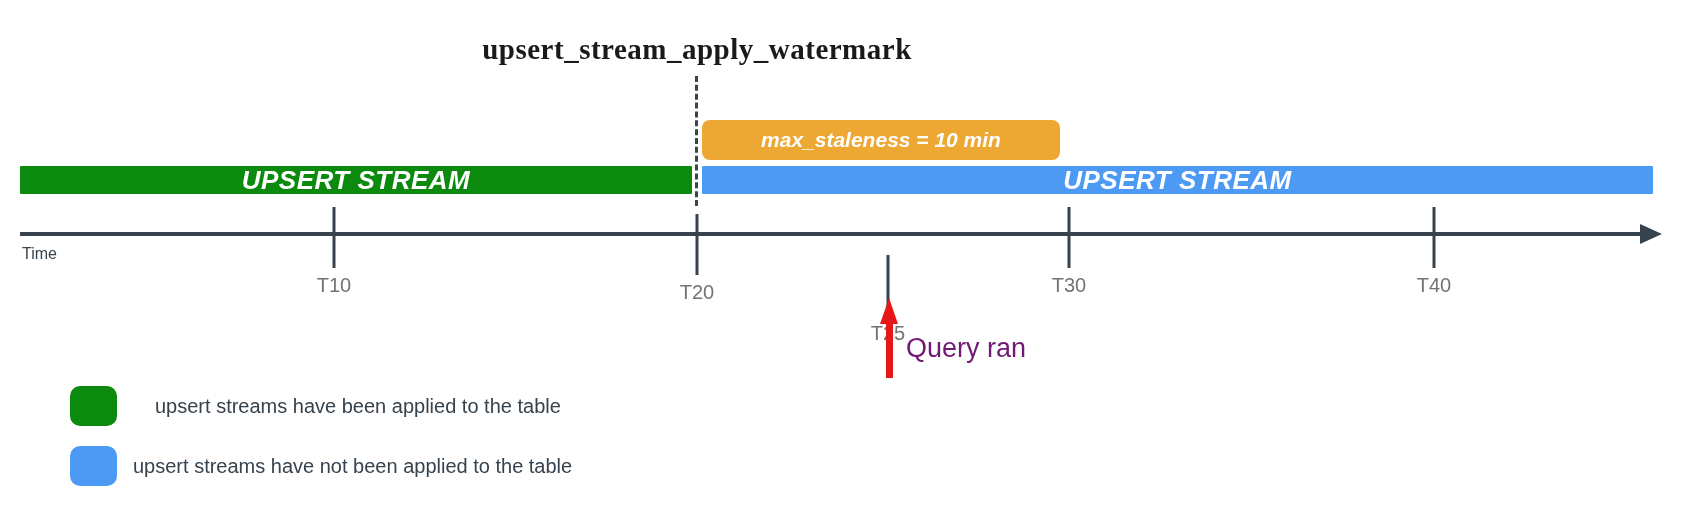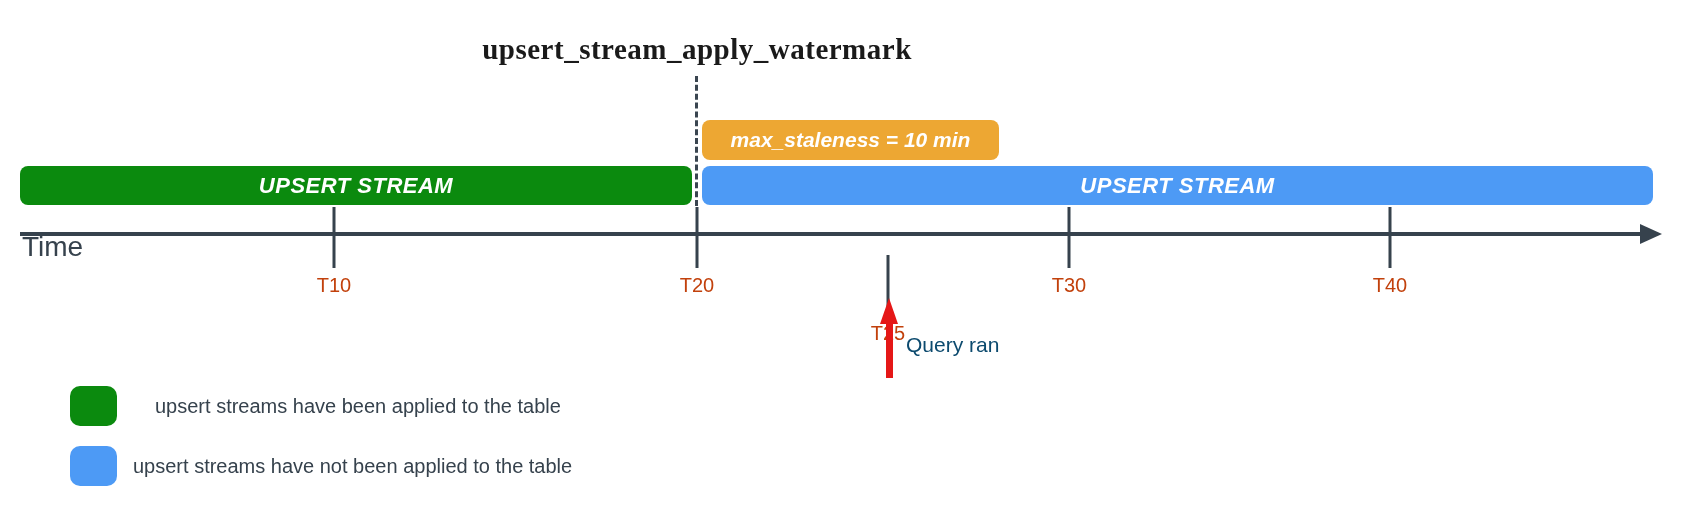--- a/index.html
+++ b/index.html
@@ -30,39 +30,39 @@
   .watermark-line {
     position: absolute;
     left: 695px;
     top: 76px;
     height: 130px;
     width: 0;
     border-left: 3px dashed #3a4550;
   }
   .bar {
     position: absolute;
-    height: 39px;
+    height: 28px;
     top: 166px;
-    border-radius: 8px;
+    border-radius: 1px;
     display: flex;
     align-items: center;
     justify-content: center;
     color: #ffffff;
-    font-size: 22px;
+    font-size: 26px;
     font-weight: bold;
     font-style: italic;
     letter-spacing: 0.5px;
   }
   .bar-green { left: 20px; width: 672px; background: #0b8a0e; }
   .bar-blue  { left: 702px; width: 951px; background: #4d9af5; }
   .staleness-box {
     position: absolute;
     left: 702px;
     top: 120px;
-    width: 297px;
+    width: 358px;
     height: 40px;
     background: #eda733;
     border-radius: 8px;
     display: flex;
     align-items: center;
     justify-content: center;
     color: #ffffff;
     font-size: 21px;
     font-weight: bold;
     font-style: italic;
@@ -81,45 +81,45 @@
     top: 224px;
     width: 0;
     height: 0;
     border-left: 22px solid #36424d;
     border-top: 10px solid transparent;
     border-bottom: 10px solid transparent;
   }
   .time-label {
     position: absolute;
     left: 22px;
-    top: 231px;
-    font-size: 28px;
+    top: 245px;
+    font-size: 16px;
     color: #36424d;
   }
   .tick {
     position: absolute;
     top: 207px;
     width: 3px;
     height: 61px;
     background: #36424d;
     transform: translateX(-50%);
   }
   .tick-label {
     position: absolute;
     top: 274px;
     transform: translateX(-50%);
     font-size: 20px;
-    color: #c2410c;
+    color: #737373;
     white-space: nowrap;
   }
   .t10 { left: 334px; }
-  .t20 { left: 697px; }
+  .t20 { left: 697px; margin-top: 7px; }
   .t25 { left: 888px; margin-top: 48px; }
   .t30 { left: 1069px; }
-  .t40 { left: 1390px; }
+  .t40 { left: 1434px; }
   .query-arrow-head {
     position: absolute;
     left: 880px;
     top: 298px;
     width: 0;
     height: 0;
     border-bottom: 26px solid #e51717;
     border-left: 9px solid transparent;
     border-right: 9px solid transparent;
   }
@@ -128,22 +128,22 @@
     left: 886px;
     top: 322px;
     width: 7px;
     height: 56px;
     background: #e51717;
   }
   .query-label {
     position: absolute;
     left: 906px;
     top: 333px;
-    font-size: 21px;
-    color: #0c4a6e;
+    font-size: 27px;
+    color: #701a75;
   }
   .legend-swatch {
     position: absolute;
     left: 70px;
     width: 47px;
     height: 40px;
     border-radius: 10px;
   }
   .legend-swatch-green { top: 386px; background: #0b8a0e; }
   .legend-swatch-blue  { top: 446px; background: #4d9af5; }

